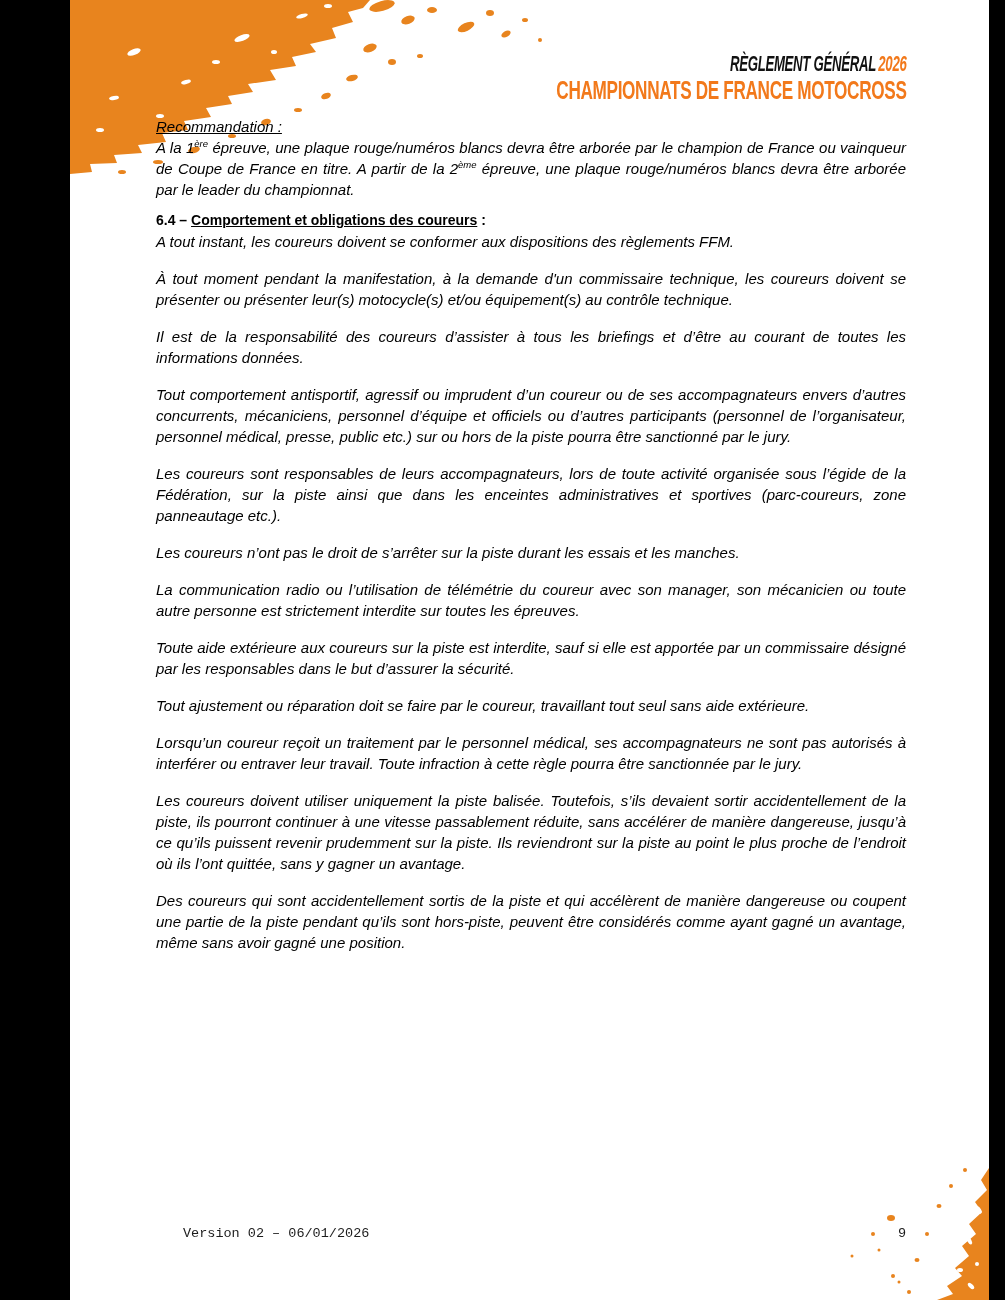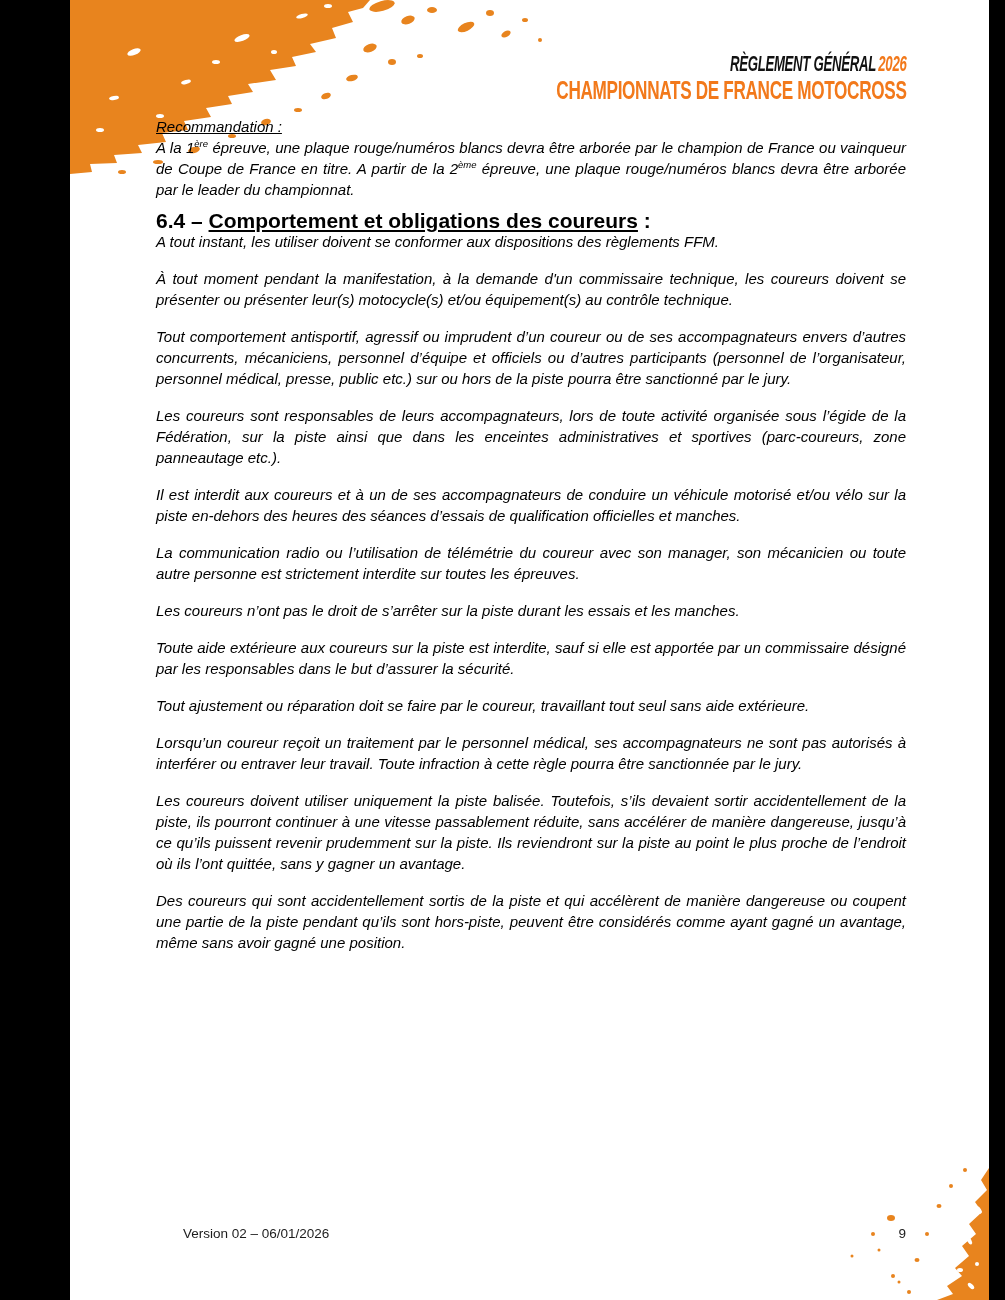--- a/index.html
+++ b/index.html
@@ -39,30 +39,30 @@
   }
 
   .doc-body{
     position:absolute;left:86px;top:116px;width:750px;
     font-size:15px;line-height:21px;color:var(--ink);
   }
   .para{margin:0 0 16px;text-align:justify;font-style:italic;}
   .rec-head{margin:0;text-align:left;}
   .rec-head .iu{font-style:italic;text-decoration:underline;}
   .section{
-    margin:-6px 0 0;font-size:21px;line-height:21px;font-weight:bold;
+    margin:-6px 0 0;font-size:14px;line-height:21px;font-weight:bold;
     color:var(--ink);text-align:left;
   }
   .section .ul{text-decoration:underline;}
   sup{font-size:9.5px;line-height:0;vertical-align:super;}
 
   .doc-footer{
     position:absolute;left:113px;right:83px;top:1226px;
     display:flex;justify-content:space-between;align-items:baseline;
-    font-size:13.5px;color:#1c1c1c;
+    font-size:13.5px;color:#1c1c1c;font-family:Liberation Mono, monospace;
   }
 </style>
 </head>
 <body>
 
 <div class="canvas">
   <div class="page">
 
     <svg class="splash-tl" width="500" height="185" viewBox="0 0 500 185">
       <polygon class="o-fill" points="0,0 300,0 293,8 278,12 283,22 262,28 266,38 240,44 246,52 222,57 226,66 200,70 206,80 178,84 183,92 158,96 162,104 136,108 141,117 114,121 118,130 92,133 96,142 68,145 72,153 44,155 47,163 20,164 22,172 0,174"></polygon>
@@ -130,27 +130,27 @@
       <div class="h-title"><span>RÈGLEMENT GÉNÉRAL</span><span class="yr">2026</span></div>
       <div class="h-sub">CHAMPIONNATS DE FRANCE MOTOCROSS</div>
     </header>
 
     <main class="doc-body">
       <p class="rec-head"><span class="iu">Recommandation :</span></p>
       <p class="para"><span>A la 1</span><sup>ère</sup><span> épreuve, une plaque rouge/numéros blancs devra être arborée par le champion de France ou vainqueur de Coupe de France en titre. A partir de la 2</span><sup>ème</sup><span> épreuve, une plaque rouge/numéros blancs devra être arborée par le leader du championnat.</span></p>
 
       <h2 class="section"><span>6.4 – </span><span class="ul">Comportement et obligations des coureurs</span><span> :</span></h2>
 
-      <p class="para">A tout instant, les utiliser doivent se conformer aux dispositions des règlements FFM.</p>
+      <p class="para">A tout instant, les coureurs doivent se conformer aux dispositions des règlements FFM.</p>
       <p class="para">À tout moment pendant la manifestation, à la demande d'un commissaire technique, les coureurs doivent se présenter ou présenter leur(s) motocycle(s) et/ou équipement(s) au contrôle technique.</p>
+      <p class="para">Il est de la responsabilité des coureurs d’assister à tous les briefings et d’être au courant de toutes les informations données.</p>
       <p class="para">Tout comportement antisportif, agressif ou imprudent d’un coureur ou de ses accompagnateurs envers d’autres concurrents, mécaniciens, personnel d’équipe et officiels ou d’autres participants (personnel de l’organisateur, personnel médical, presse, public etc.) sur ou hors de la piste pourra être sanctionné par le jury.</p>
       <p class="para">Les coureurs sont responsables de leurs accompagnateurs, lors de toute activité organisée sous l’égide de la Fédération, sur la piste ainsi que dans les enceintes administratives et sportives (parc-coureurs, zone panneautage etc.).</p>
-      <p class="para">Il est interdit aux coureurs et à un de ses accompagnateurs de conduire un véhicule motorisé et/ou vélo sur la piste en-dehors des heures des séances d’essais de qualification officielles et manches.</p>
+      <p class="para">Les coureurs n’ont pas le droit de s’arrêter sur la piste durant les essais et les manches.</p>
       <p class="para">La communication radio ou l’utilisation de télémétrie du coureur avec son manager, son mécanicien ou toute autre personne est strictement interdite sur toutes les épreuves.</p>
-      <p class="para">Les coureurs n’ont pas le droit de s’arrêter sur la piste durant les essais et les manches.</p>
       <p class="para">Toute aide extérieure aux coureurs sur la piste est interdite, sauf si elle est apportée par un commissaire désigné par les responsables dans le but d’assurer la sécurité.</p>
       <p class="para">Tout ajustement ou réparation doit se faire par le coureur, travaillant tout seul sans aide extérieure.</p>
       <p class="para">Lorsqu’un coureur reçoit un traitement par le personnel médical, ses accompagnateurs ne sont pas autorisés à interférer ou entraver leur travail. Toute infraction à cette règle pourra être sanctionnée par le jury.</p>
       <p class="para">Les coureurs doivent utiliser uniquement la piste balisée. Toutefois, s’ils devaient sortir accidentellement de la piste, ils pourront continuer à une vitesse passablement réduite, sans accélérer de manière dangereuse, jusqu’à ce qu’ils puissent revenir prudemment sur la piste. Ils reviendront sur la piste au point le plus proche de l’endroit où ils l’ont quittée, sans y gagner un avantage.</p>
       <p class="para">Des coureurs qui sont accidentellement sortis de la piste et qui accélèrent de manière dangereuse ou coupent une partie de la piste pendant qu’ils sont hors-piste, peuvent être considérés comme ayant gagné un avantage, même sans avoir gagné une position.</p>
     </main>
 
     <footer class="doc-footer">
       <span>Version 02 – 06/01/2026</span>
       <span>9</span>

